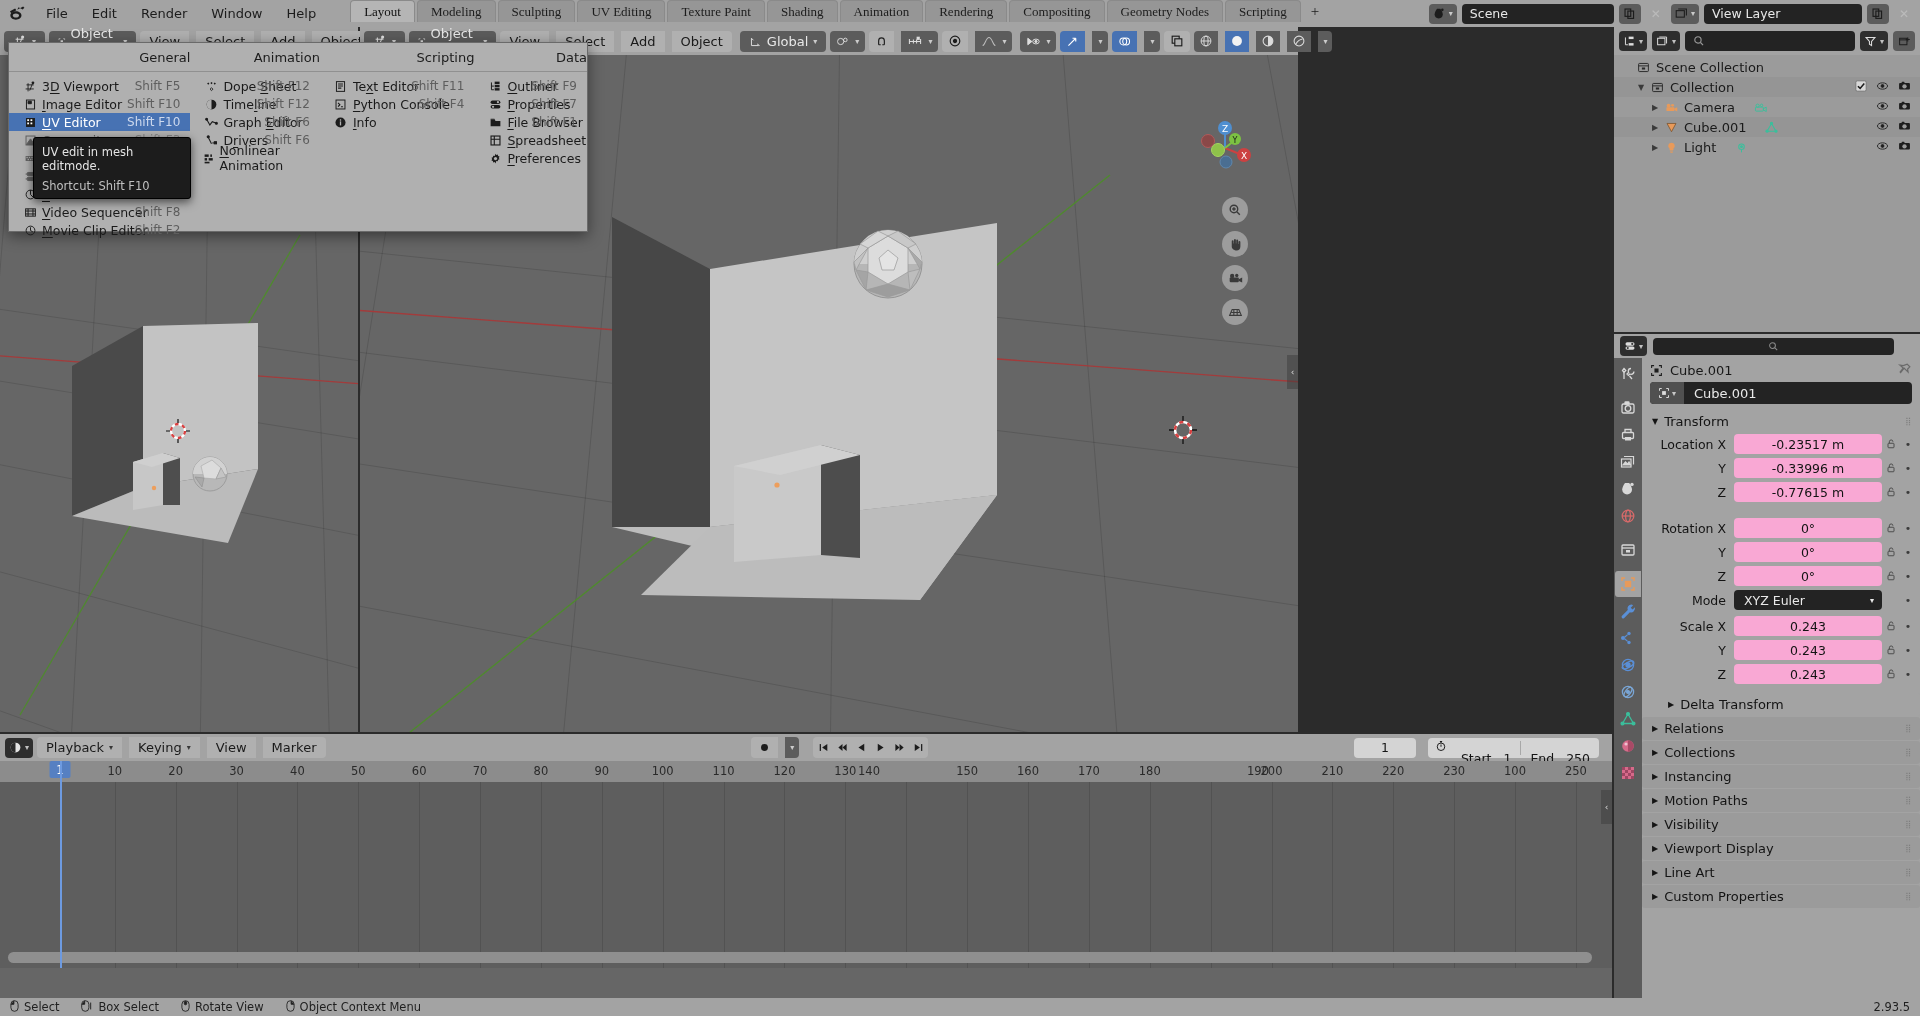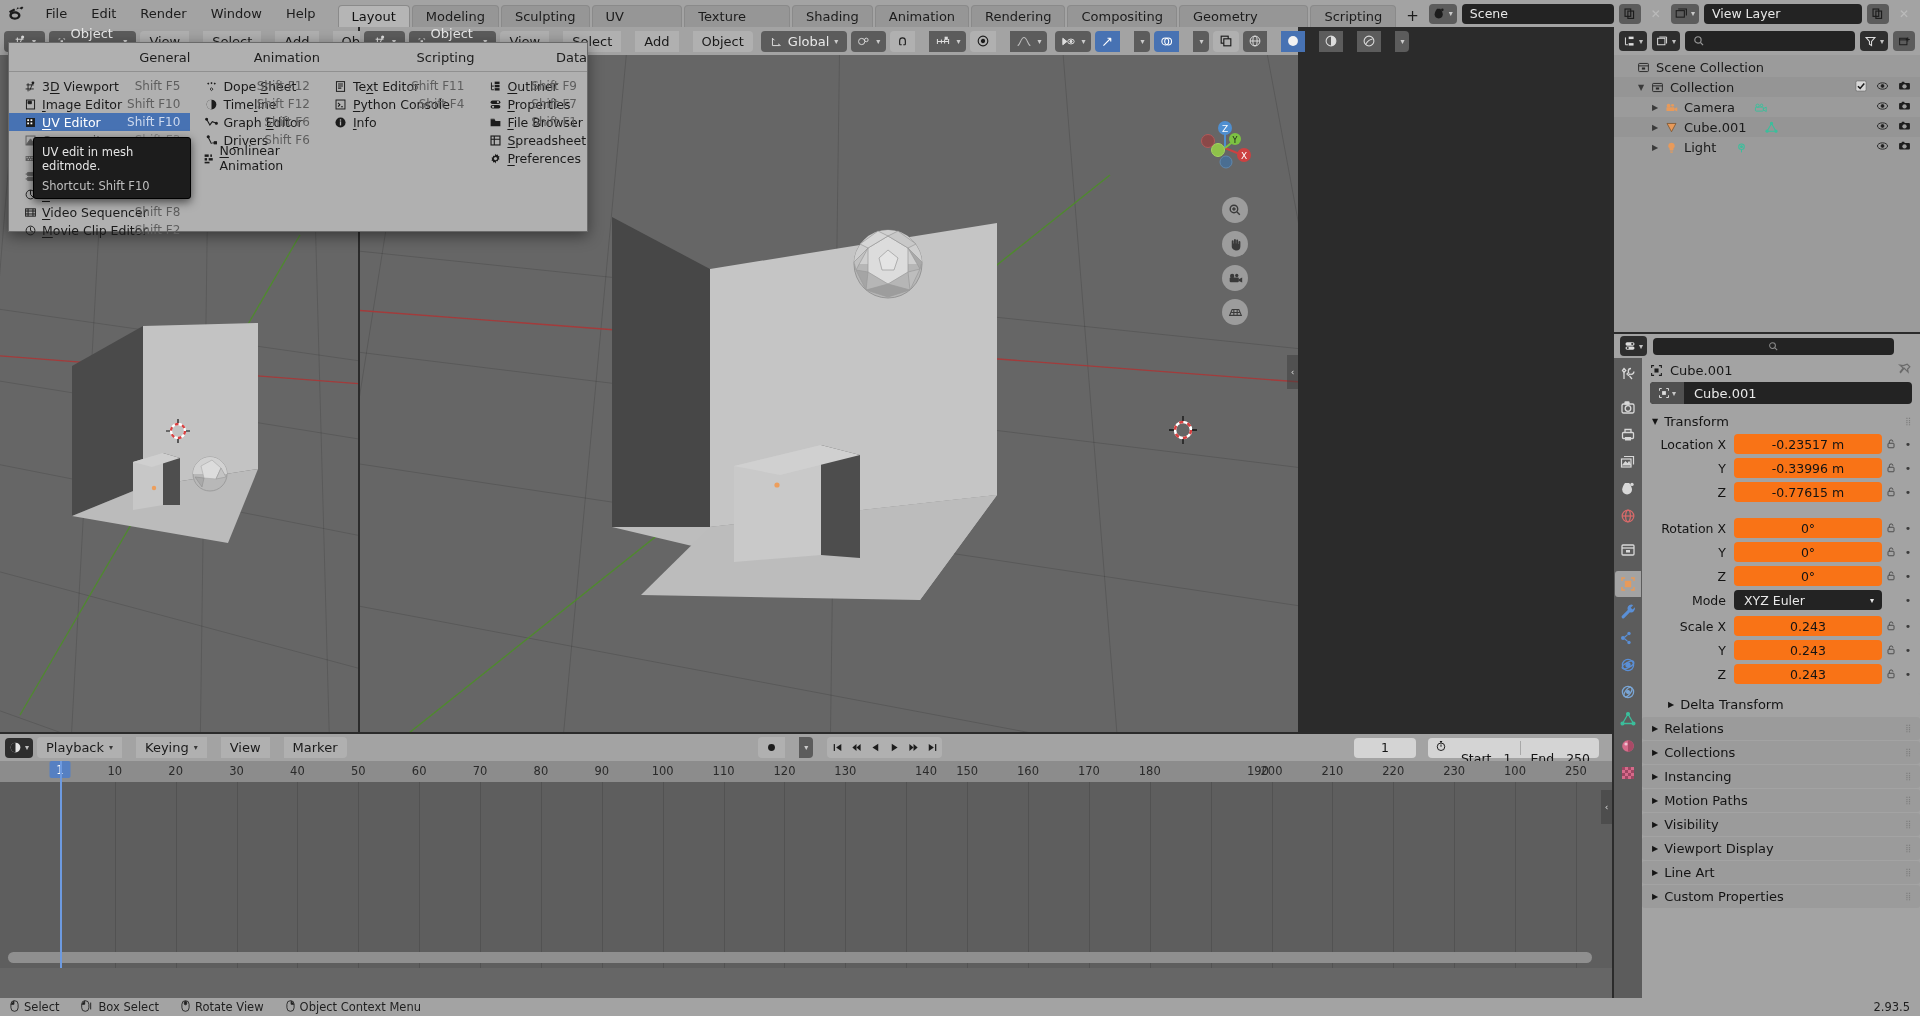--- a/index.html
+++ b/index.html
@@ -12,21 +12,21 @@
   }
   .app { position:relative; width:1920px; height:1016px; background:#2b2b2b; }
 
   
   .topbar { position:absolute; left:0; top:0; width:1920px; height:27px;
     background:#a3a3a3; display:flex; align-items:flex-end; }
   .blender-logo { width:34px; height:27px; display:flex; align-items:center; justify-content:center; }
   .blender-logo svg { width:19px; height:19px; }
   .tb-menu { display:flex; align-items:center; height:27px; }
   .tb-menu span { padding:0 12px; font-size:13px; color:#1c1c1c; line-height:27px; cursor:default; }
-  .tabs { display:flex; align-items:flex-end; height:27px; margin-left:10px; }
+  .tabs { display:flex; height:27px; margin-left:22px;font-family:Liberation Serif, serif; }
   .tab { height:22px; line-height:22px; padding:0 13px; font-size:13px; color:#1c1c1c;
     background:#969696; border-radius:4px 4px 0 0; margin-right:2px;
     border:1px solid #8a8a8a; border-bottom:none; }
   .tab.active { background:#b5b5b5; color:#101010; }
   .tab.plus { padding:0 8px; background:transparent; border:none; font-size:15px; }
   .tb-right { margin-left:auto; display:flex; align-items:center; height:27px; padding-right:6px; gap:5px; }
   .field-dark { background:#232323; border-radius:4px; height:20px; display:flex; align-items:center;
     padding:0 8px; font-size:12.5px; color:#e8e8e8; }
   .icobtn { background:#5c5c5c; border-radius:4px; height:20px; min-width:22px;
     display:flex; align-items:center; justify-content:center; padding:0 4px; gap:3px; }
@@ -34,21 +34,21 @@
   .caret { font-size:8px; opacity:.8; }
   .xbtn { opacity:.35; padding:0 5px; font-size:12px; }
 
   
   .hdr { position:absolute; height:28px; background:#a3a3a3;
     display:flex; align-items:center; padding:0 4px; gap:4px; }
   .hbtn { background:#b0b0b0; border-radius:4px; height:21px; padding:0 9px;
     display:flex; align-items:center; font-size:13px; color:#1a1a1a; gap:5px; }
   .hbtn.dark { background:#5c5c5c; color:#e8e8e8; }
   .hbtn.hl { background:#4772b3; color:#fff; }
-  .hgroup { display:flex; gap:14px; }
+  .hgroup { display:flex; gap:7px; }
   .hgroup .hbtn { border-radius:0; }
   .hgroup .hbtn:first-child { border-radius:4px 0 0 4px; }
   .hgroup .hbtn:last-child { border-radius:0 4px 4px 0; }
   .hsep { width:7px; }
 
   
   .vp { position:absolute; background:#666666; overflow:hidden; }
   .vpleft  { left:0;   top:55px; width:358px;  height:677px; }
   .vpright { left:360px; top:55px; width:938px; height:677px; }
 
@@ -80,21 +80,21 @@
     display:flex; align-items:center; gap:2px; }
   .namefield .pfx { width:34px; height:22px; background:#505050; border-radius:4px 0 0 4px;
     display:flex; align-items:center; justify-content:center; gap:2px; }
   .namefield .val { color:#e9e9e9; font-size:13px; padding-left:8px; }
   .panel-hd { height:23px; display:flex; align-items:center; font-size:13px; color:#141414;
     padding-left:10px; gap:6px; }
   .panel-hd.closed { background:#9b9b9b; margin:1px 0; border-radius:3px; }
   .tri { font-size:8px; display:inline-block; }
   .prow { height:22px; display:flex; align-items:center; margin-bottom:2px; padding-right:4px; }
   .plabel { width:92px; text-align:right; font-size:12.5px; color:#141414; padding-right:8px; }
-  .pval { flex:1; height:20px; background:#f97316; border-radius:4px; display:flex;
+  .pval { flex:1; height:20px; background:#f9a8d4; border-radius:4px; display:flex;
     align-items:center; justify-content:center; font-size:12.5px; color:#131313; }
   .pval.dk { background:#232323; color:#e9e9e9; justify-content:flex-start; padding-left:10px; position:relative; }
   .pval.dk .cv { position:absolute; right:8px; font-size:8px; }
   .lockico { width:18px; display:flex; justify-content:center; }
   .dotico { width:16px; text-align:center; font-size:11px; color:#3a3a3a; }
   .grip { margin-left:auto; color:#7e7e7e; font-size:8px; letter-spacing:1px; padding-right:8px; }
 
   
   .timeline { position:absolute; left:0; top:734px; width:1612px; height:264px; background:#666; }
   .tl-hdr { height:27px; background:#a3a3a3; display:flex; align-items:center; padding:0 5px; gap:4px; }
@@ -1142,21 +1142,21 @@
         <div class="tick" style="left: 297.432px;">40</div>
         <div class="tick" style="left: 358.312px;">50</div>
         <div class="tick" style="left: 419.192px;">60</div>
         <div class="tick" style="left: 480.072px;">70</div>
         <div class="tick" style="left: 540.952px;">80</div>
         <div class="tick" style="left: 601.832px;">90</div>
         <div class="tick" style="left: 662.712px;">100</div>
         <div class="tick" style="left: 723.592px;">110</div>
         <div class="tick" style="left: 784.472px;">120</div>
         <div class="tick" style="left: 845.352px;">130</div>
-        <div class="tick" style="left: 926px;">140</div>
+        <div class="tick" style="left: 869px;">140</div>
         <div class="tick" style="left: 967.112px;">150</div>
         <div class="tick" style="left: 1027.99px;">160</div>
         <div class="tick" style="left: 1088.87px;">170</div>
         <div class="tick" style="left: 1149.75px;">180</div>
         <div class="tick" style="left: 1258px;">190</div>
         <div class="tick" style="left: 1271.51px;">200</div>
         <div class="tick" style="left: 1332.39px;">210</div>
         <div class="tick" style="left: 1393.27px;">220</div>
         <div class="tick" style="left: 1454.15px;">230</div>
         <div class="tick" style="left: 1515.03px;">100</div>

